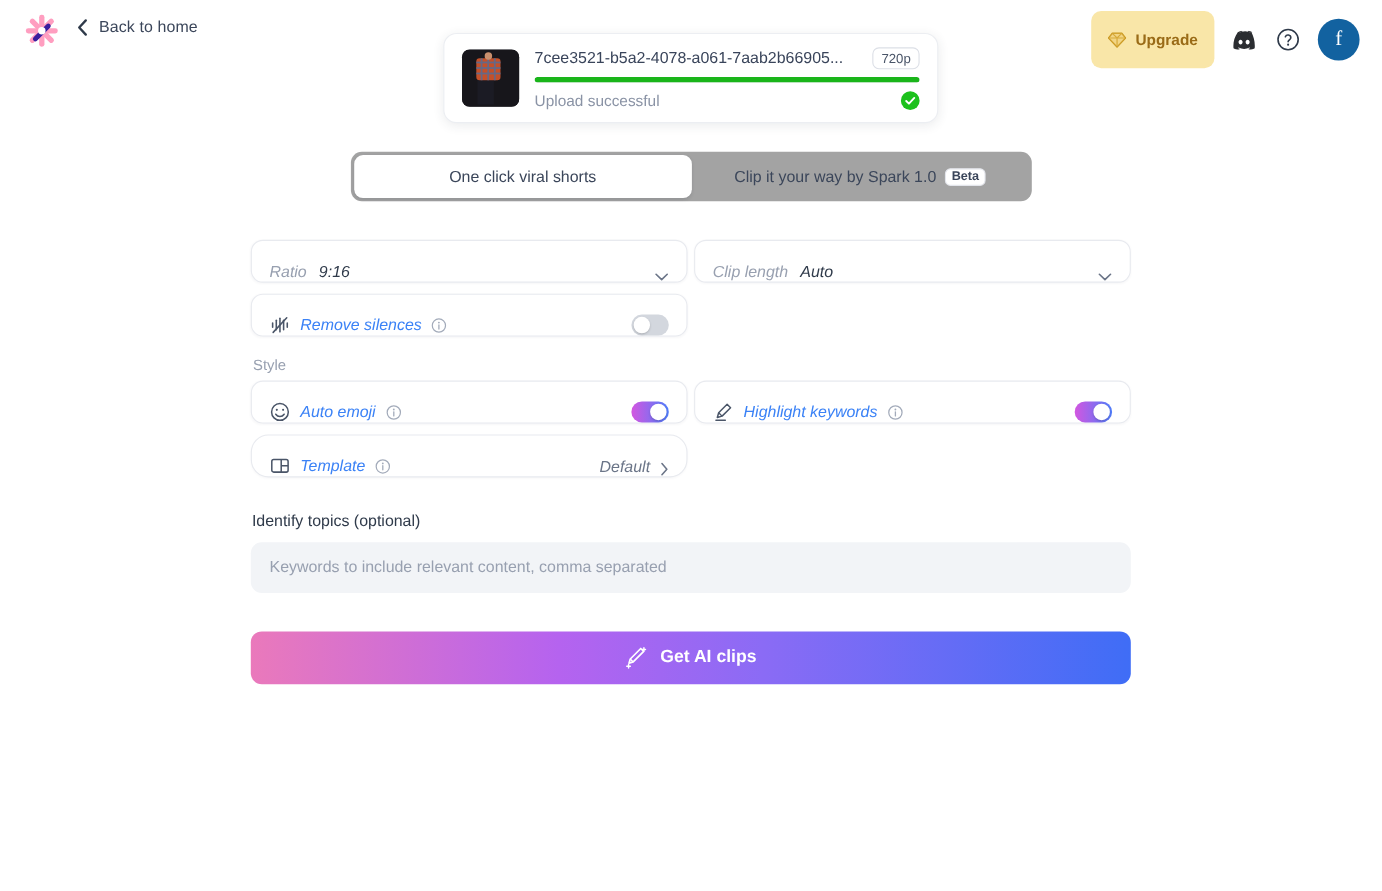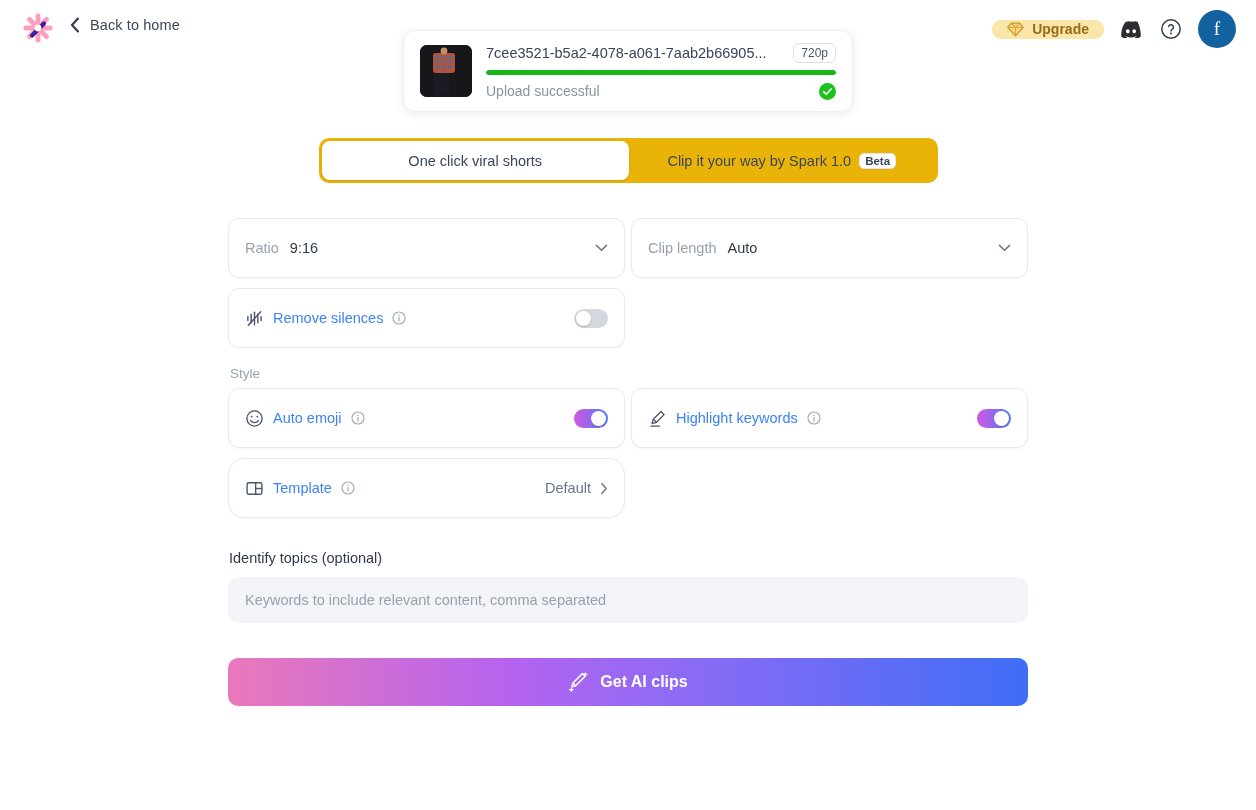--- a/index.html
+++ b/index.html
@@ -53,21 +53,21 @@
     display: flex;
     align-items: center;
     gap: 14px;
   }
   .upgrade-btn {
     display: flex;
     align-items: center;
     gap: 8px;
     background: #f9e6a8;
     border-radius: 9px;
-    height: 19px;
+    height: 52px;
     padding: 0 15px;
     cursor: pointer;
     border: none;
   }
   .upgrade-label {
     font-size: 14px;
     color: #9a6b17;
     font-weight: 600;
   }
   .icon-btn {
@@ -166,21 +166,21 @@
     display: flex;
     align-items: center;
     justify-content: center;
   }
 
   
   .tabs {
     position: absolute;
     left: 319px; top: 138px;
     width: 619px; height: 45px;
-    background: #eab308;
+    background: #a3a3a3;
     border-radius: 10px;
     display: flex;
     padding: 3px;
     justify-content: flex-end;
   }
   .tab {
     flex: 1 1 50%;
     display: flex;
     align-items: center;
     justify-content: center;
@@ -211,25 +211,26 @@
     width: 800px;
   }
   .row2 {
     display: flex;
     gap: 6px;
   }
   .field {
     background: #fff;
     border: 1px solid #e8eaef;
     border-radius: 11px;
-    height: 60px;
-    display: flex;
-    align-items: center;
+    height: 39px;
+    display: flex;
+    align-items: flex-end;
     padding: 0 16px;
     box-shadow: 0 1px 2px rgba(40,50,70,.04);
+    font-style: italic;
   }
   .field.half { width: 397px; }
   .field-label {
     font-size: 14.5px;
     color: #98a0b0;
     margin-right: 11px;
   }
   .field-value {
     font-size: 14.5px;
     color: #2f3a4a;

